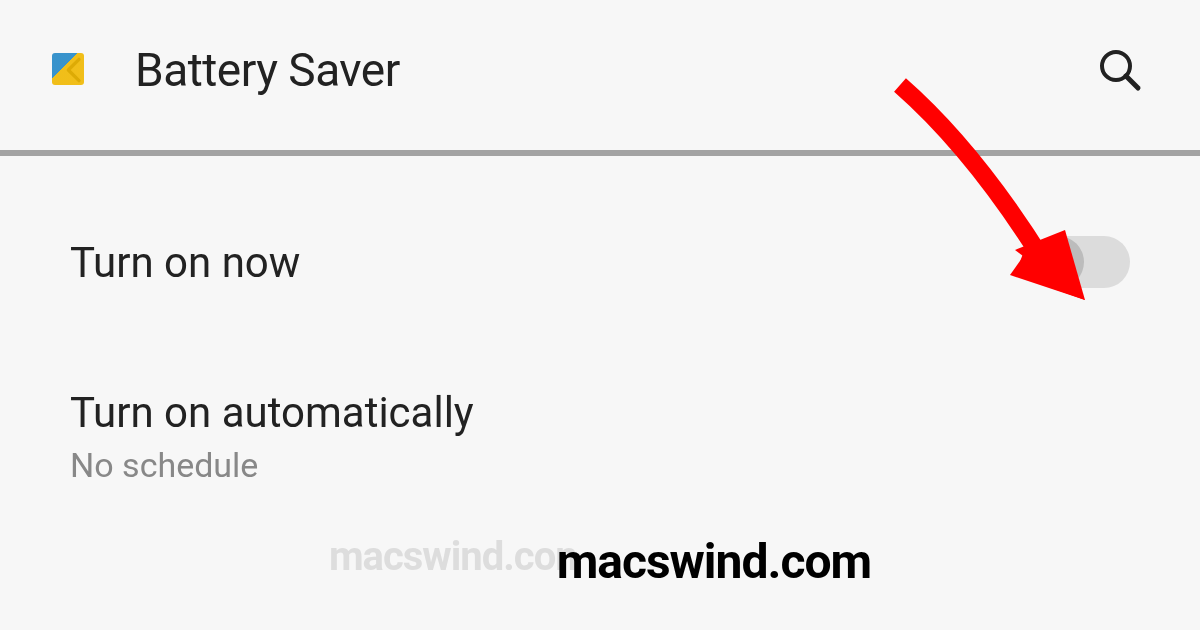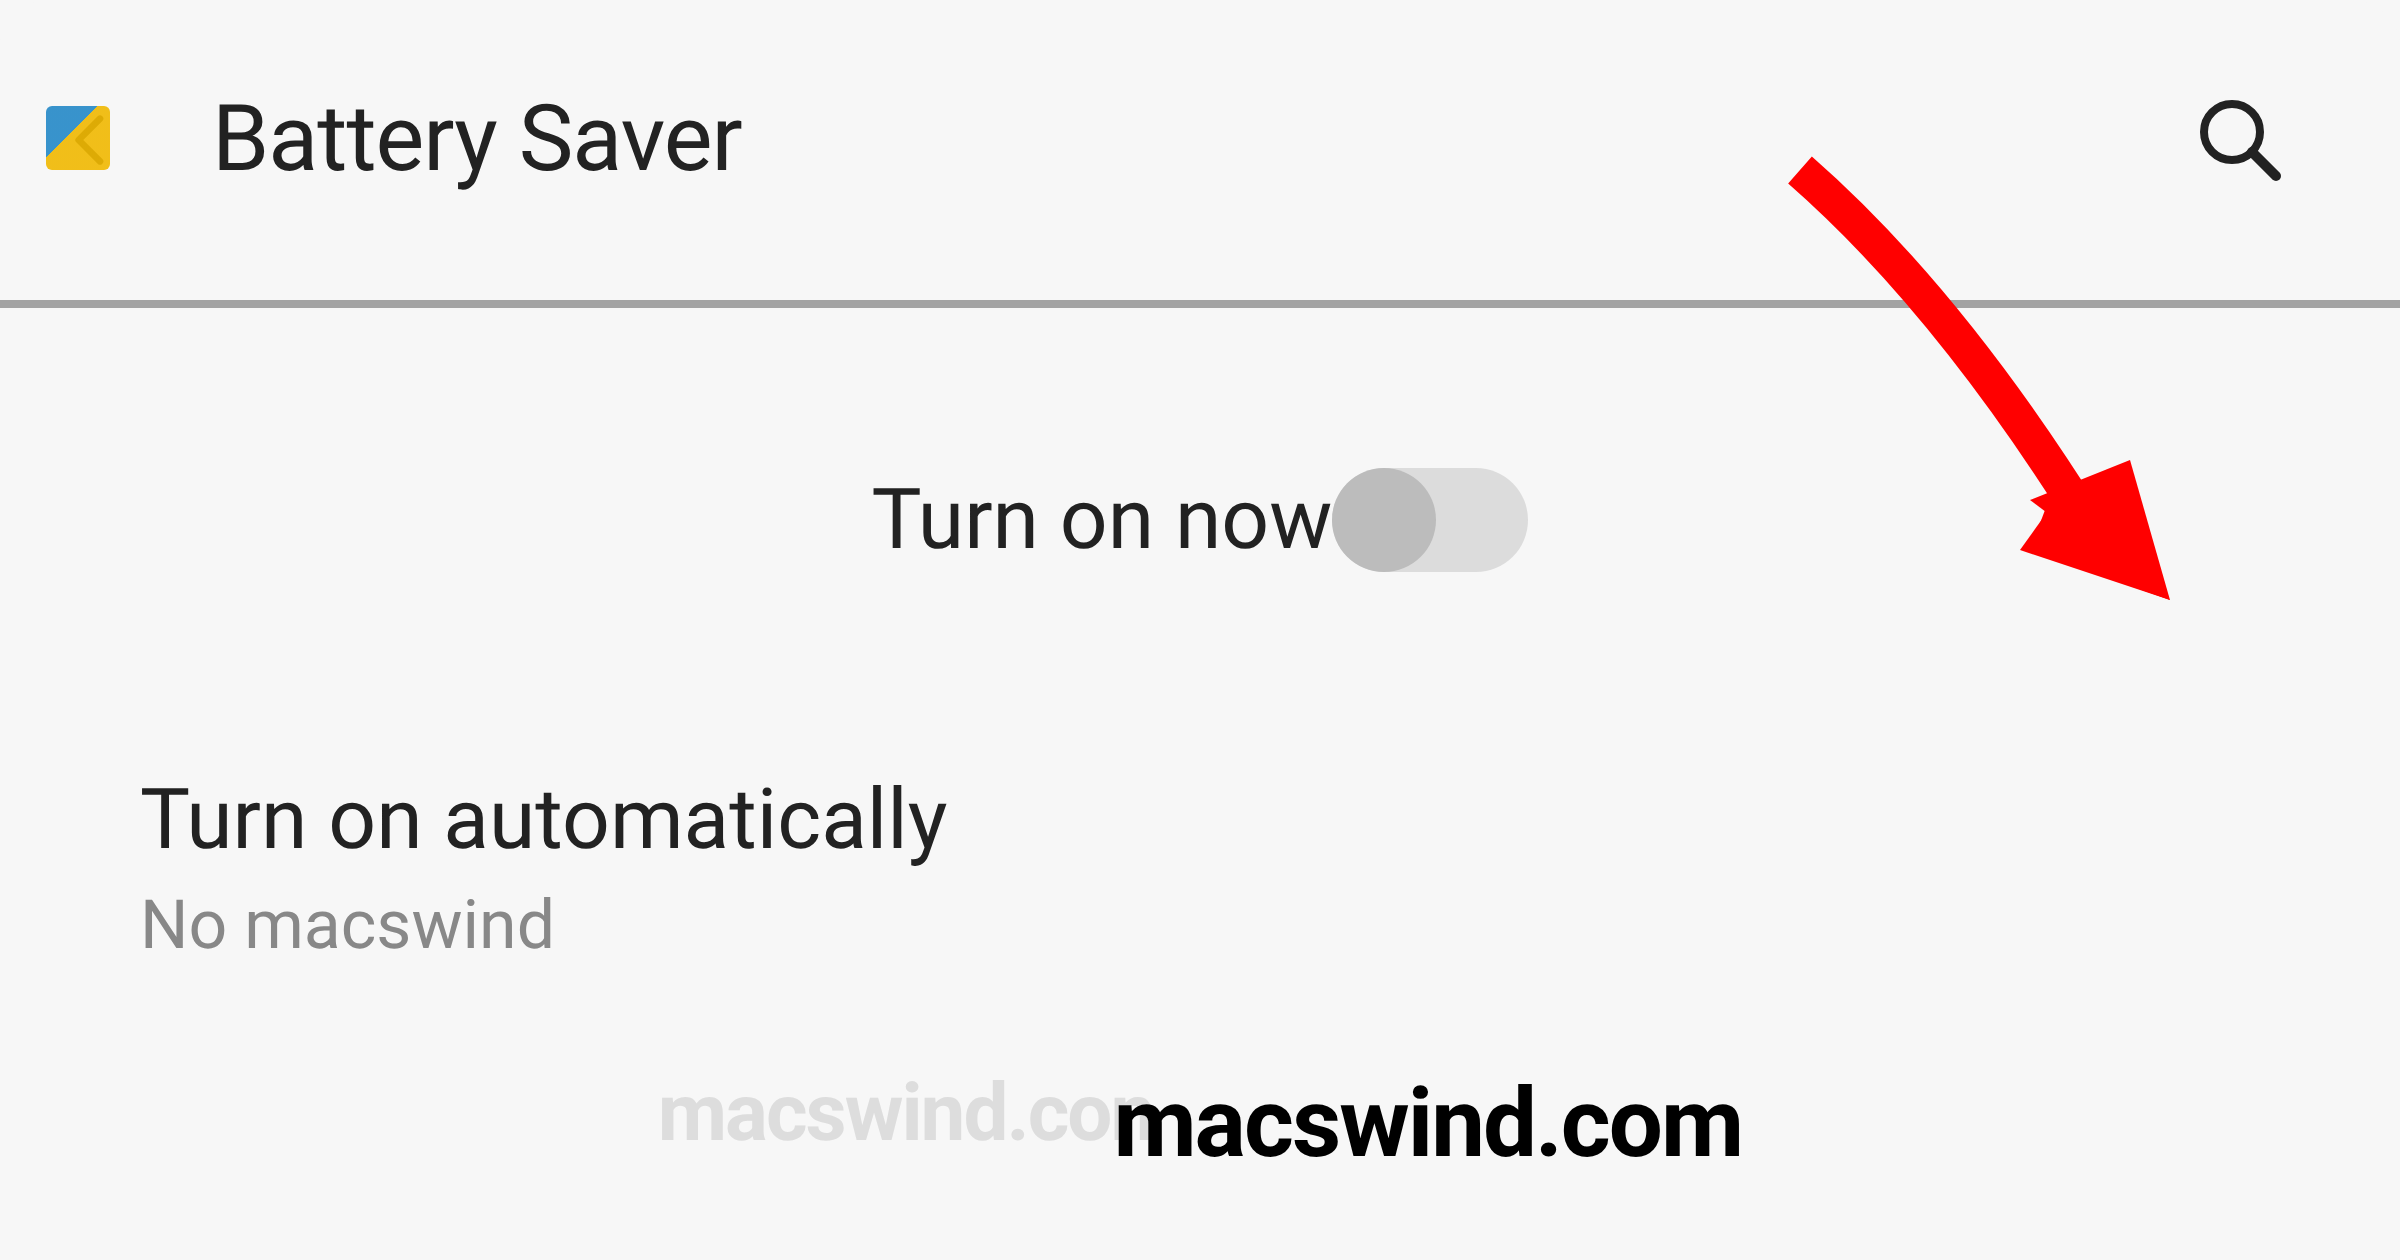--- a/index.html
+++ b/index.html
@@ -14,22 +14,22 @@
       background: #f7f7f7;
       font-family: -apple-system, BlinkMacSystemFont, 'Segoe UI', Roboto, sans-serif;
       position: relative;
       overflow: hidden;
       border-radius: 24px;
     }
     
     .header {
       display: flex;
       align-items: center;
-      padding: 40px 50px 50px 21px;
-      border-bottom: 4px solid #a3a3a3;
+      padding: 40px 50px 50px 50px;
+      border-bottom: 6px solid #a3a3a3;
       background: #f7f7f7;
     }
     
     .back-button {
       display: flex;
       align-items: center;
       justify-content: center;
       width: 50px;
       height: 50px;
       cursor: pointer;
@@ -65,21 +65,21 @@
       cursor: pointer;
     }
     
     .content {
       padding: 0 70px;
     }
     
     .setting-row {
       display: flex;
       align-items: center;
-      justify-content: center;
+      justify-content: space-between;
       padding: 80px 0 40px 0;
     }
     
     .setting-row.second {
       padding: 60px 0 20px 0;
       display: block;
     }
     
     .setting-label {
       font-size: 42px;
@@ -166,21 +166,21 @@
 <div class="content">
   <div class="setting-row">
     <span class="setting-label">Turn on now</span>
     <div class="toggle">
       <div class="toggle-knob"></div>
     </div>
   </div>
 
   <div class="setting-row second">
     <div class="setting-label">Turn on automatically</div>
-    <div class="setting-sublabel">No macswind</div>
+    <div class="setting-sublabel">No schedule</div>
   </div>
 </div>
 
 <svg class="annotation-arrow" width="260" height="250">
   <defs>
     <marker id="arrowhead" markerWidth="12" markerHeight="12" refX="6" refY="6" orient="auto">
       <polygon points="0,0 12,6 0,12" fill="#ff0000"></polygon>
     </marker>
   </defs>
   <path d="M 40 10 Q 120 80 195 205" stroke="#ff0000" stroke-width="18" fill="none"></path>

